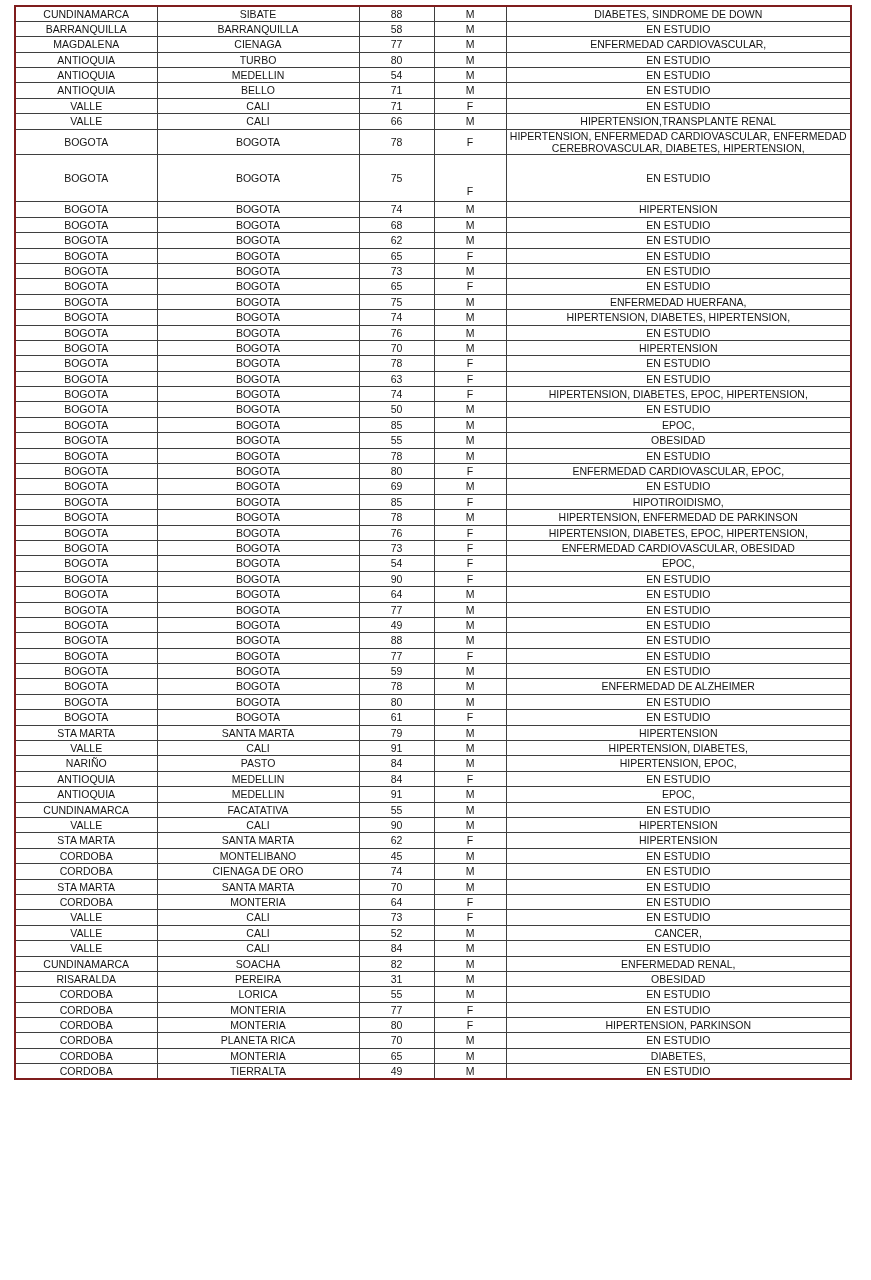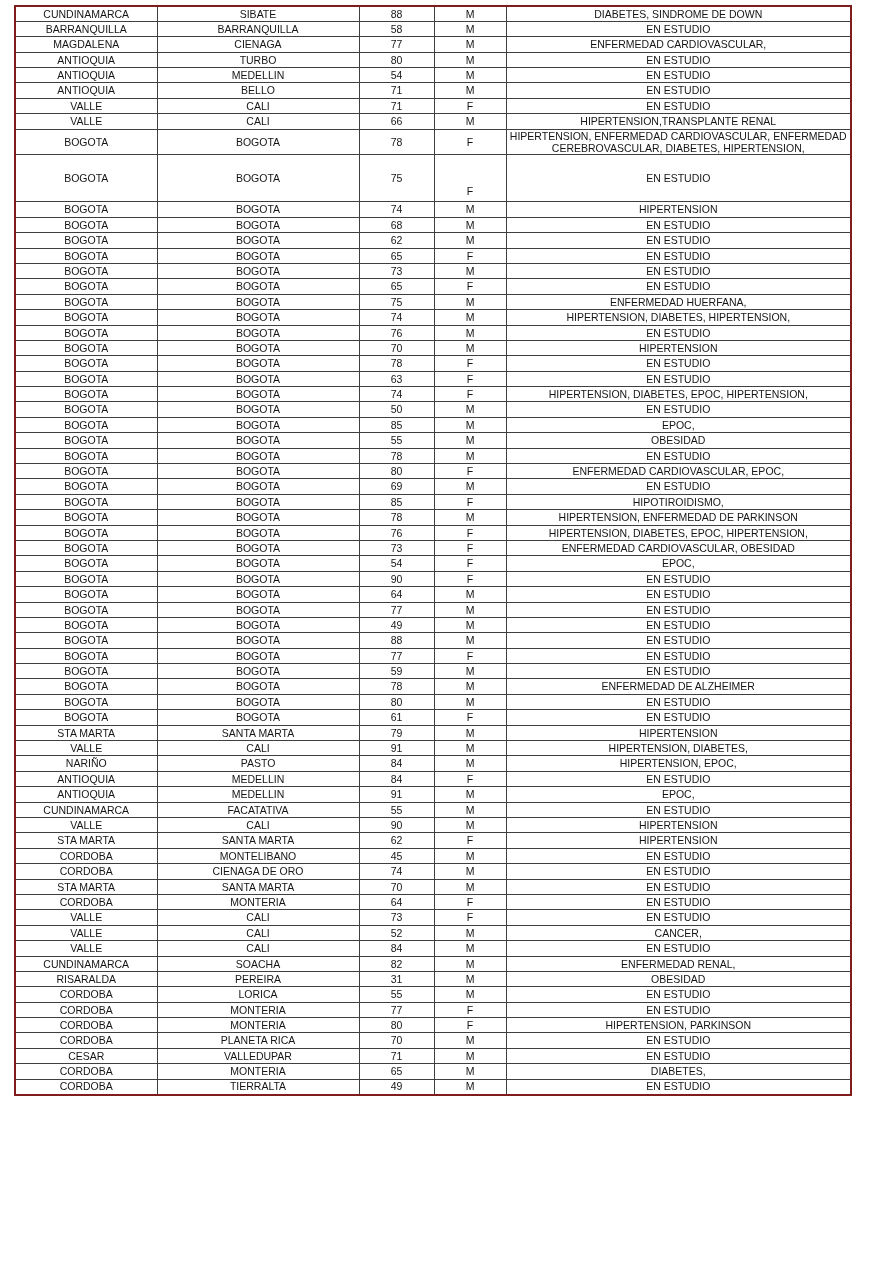--- a/index.html
+++ b/index.html
@@ -520,27 +520,20 @@
           <td>HIPERTENSION, PARKINSON</td>
         </tr>
         <tr>
           <td>CORDOBA</td>
           <td>PLANETA RICA</td>
           <td>70</td>
           <td>M</td>
           <td>EN ESTUDIO</td>
         </tr>
         <tr>
-          <td>CESAR</td>
-          <td>VALLEDUPAR</td>
-          <td>71</td>
-          <td>M</td>
-          <td>EN ESTUDIO</td>
-        </tr>
-        <tr>
           <td>CORDOBA</td>
           <td>MONTERIA</td>
           <td>65</td>
           <td>M</td>
           <td>DIABETES,</td>
         </tr>
         <tr>
           <td>CORDOBA</td>
           <td>TIERRALTA</td>
           <td>49</td>

